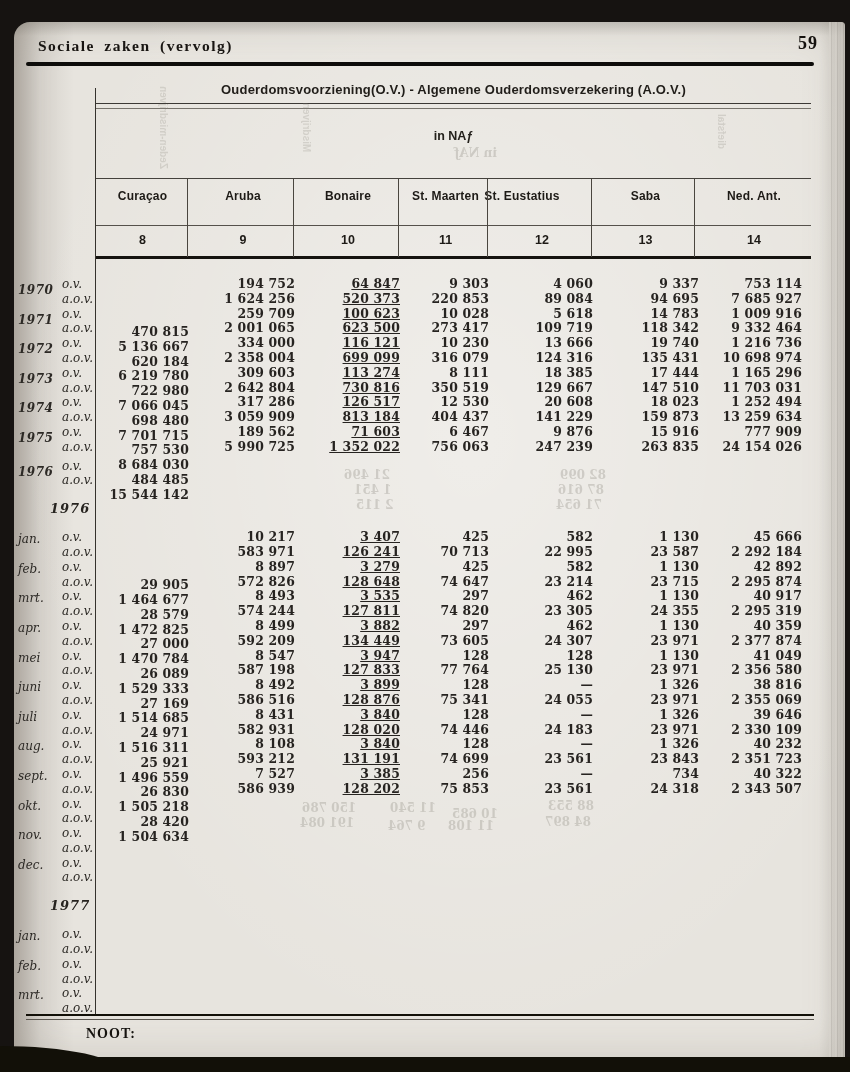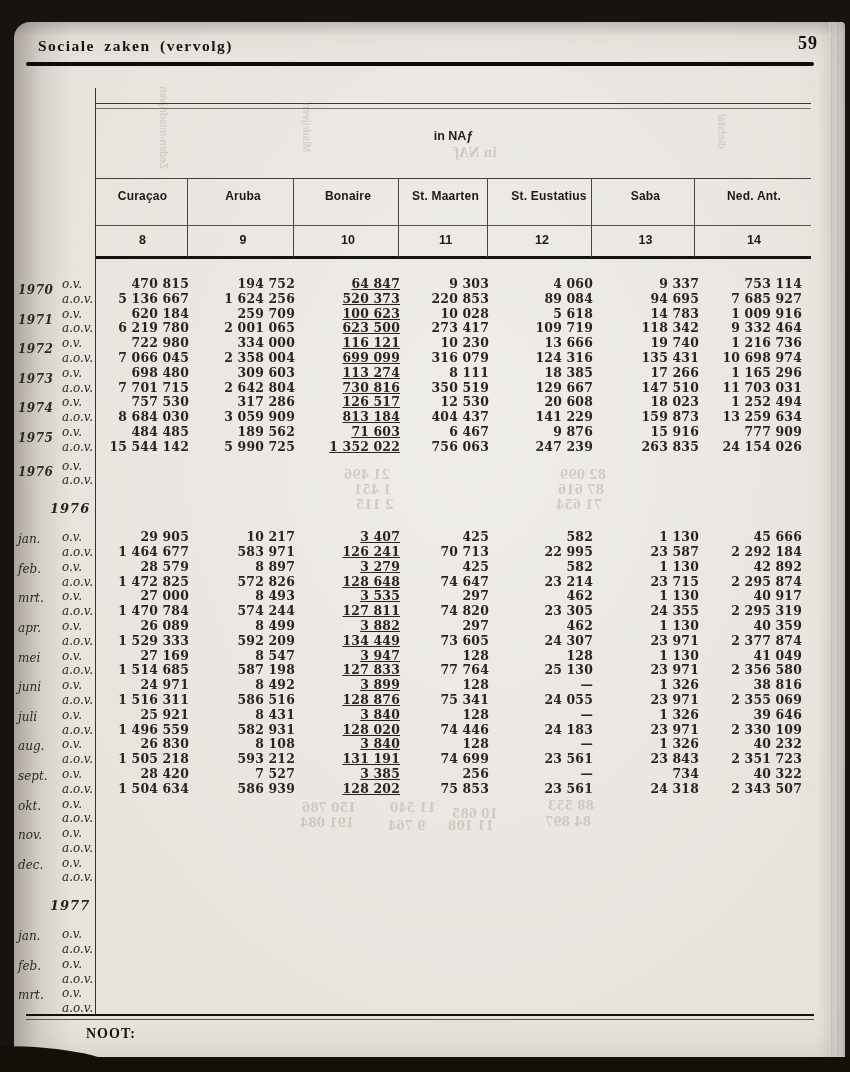--- a/index.html
+++ b/index.html
@@ -63,21 +63,21 @@
 
   #rows{left:0;top:254px;width:810px;}
   .row{position:relative;height:14.8px;}
   .row span{position:absolute;white-space:pre;}
   .lab-month{left:4px;width:44px;text-align:left;
     font:italic 12px "DejaVu Serif", serif;color:#2c2925;transform:translateY(2.5px);}
   .lab-year{font-weight:bold;transform:translateY(7px);letter-spacing:.5px;}
   .lab-sub{left:48px;width:40px;
     font:italic 12px "DejaVu Serif", serif;color:#2c2925;transform:translateY(1px);}
   .num{font:bold 12.4px "DejaVu Serif", serif;color:#262320;text-align:right;letter-spacing:.2px;}
-  .c0{left:81px;width:94px;}  .c1{left:176px;width:105px;}
+  .c0{left:81px;width:94px;margin-top:48px;}  .c1{left:176px;width:105px;}
   .c2{left:282px;width:104px;text-decoration:underline;} .c3{left:387px;width:88px;}
   .c4{left:476px;width:103px;} .c5{left:580px;width:105px;}
   .c6{left:686px;width:102px;}
   .spacer4{height:4px;} 
   .sec-heading{position:relative;height:15px;margin:14px 0 13px 0;}
   .sec-heading span{position:absolute;left:36px;
     font:italic bold 13px "DejaVu Serif", serif;color:#26231f;letter-spacing:1px;}
   .sec-heading.h77{}
 
   #bottom-rule-a{left:12px;top:992px;width:788px;height:2.4px;background:#121008;}
@@ -97,20 +97,21 @@
     background:#121008;border-radius:0 100% 0 0;}
 </style>
 </head>
 <body>
 
 <div id="page">
   <div class="abs" id="section-heading">Sociale zaken (vervolg)</div>
   <div class="abs" id="page-number">59</div>
   <div class="abs" id="heading-rule"></div>
 
+  <div class="abs" id="table-title">Ouderdomsvoorziening(O.V.) - Algemene Ouderdomsverzekering (A.O.V.)</div>
   <div class="abs" id="rule-under-title"></div>
 
   <div class="abs" id="unit-header">
     <div>in NAƒ</div>
   </div>
 
   <div class="abs hrule" id="rule-above-names"></div>
   <div class="abs hrule" id="rule-under-names"></div>
   <div class="abs" id="rule-thick-top"></div>
   <div class="abs" id="vert-border"></div>
@@ -120,21 +121,21 @@
      <div class="abs colnum" style="left:81px;width:95px">8</div>
       <div class="abs colname" style="left:176px;width:106px">Aruba</div>
      <div class="abs colnum" style="left:176px;width:106px">9</div>
       <div class="abs coltick" style="left:173px"></div>
       <div class="abs colname" style="left:282px;width:104px">Bonaire</div>
      <div class="abs colnum" style="left:282px;width:104px">10</div>
       <div class="abs coltick" style="left:279px"></div>
       <div class="abs colname" style="left:387px;width:89px">St. Maarten</div>
      <div class="abs colnum" style="left:387px;width:89px">11</div>
       <div class="abs coltick" style="left:384px"></div>
-      <div class="abs colname" style="left:483px;width:104px">St. Eustatius</div>
+      <div class="abs colname" style="left:456px;width:104px">St. Eustatius</div>
      <div class="abs colnum" style="left:476px;width:104px">12</div>
       <div class="abs coltick" style="left:473px"></div>
       <div class="abs colname" style="left:580px;width:103px">Saba</div>
      <div class="abs colnum" style="left:580px;width:103px">13</div>
       <div class="abs coltick" style="left:577px"></div>
       <div class="abs colname" style="left:683px;width:114px">Ned. Ant.</div>
      <div class="abs colnum" style="left:683px;width:114px">14</div>
       <div class="abs coltick" style="left:680px"></div>
     </div>
 
@@ -203,21 +204,21 @@
         <span class="num c6">10 698 974</span>
       </div>
       <div class="row">
         <span class="lab-month lab-year">1973</span>
         <span class="lab-sub">o.v.</span>
         <span class="num c0">698 480</span>
         <span class="num c1">309 603</span>
         <span class="num c2">113 274</span>
         <span class="num c3">8 111</span>
         <span class="num c4">18 385</span>
-        <span class="num c5">17 266</span>
+        <span class="num c5">17 444</span>
         <span class="num c6">1 165 296</span>
       </div>
       <div class="row">
         <span class="lab-sub">a.o.v.</span>
         <span class="num c0">7 701 715</span>
         <span class="num c1">2 642 804</span>
         <span class="num c2">730 816</span>
         <span class="num c3">350 519</span>
         <span class="num c4">129 667</span>
         <span class="num c5">147 510</span>

